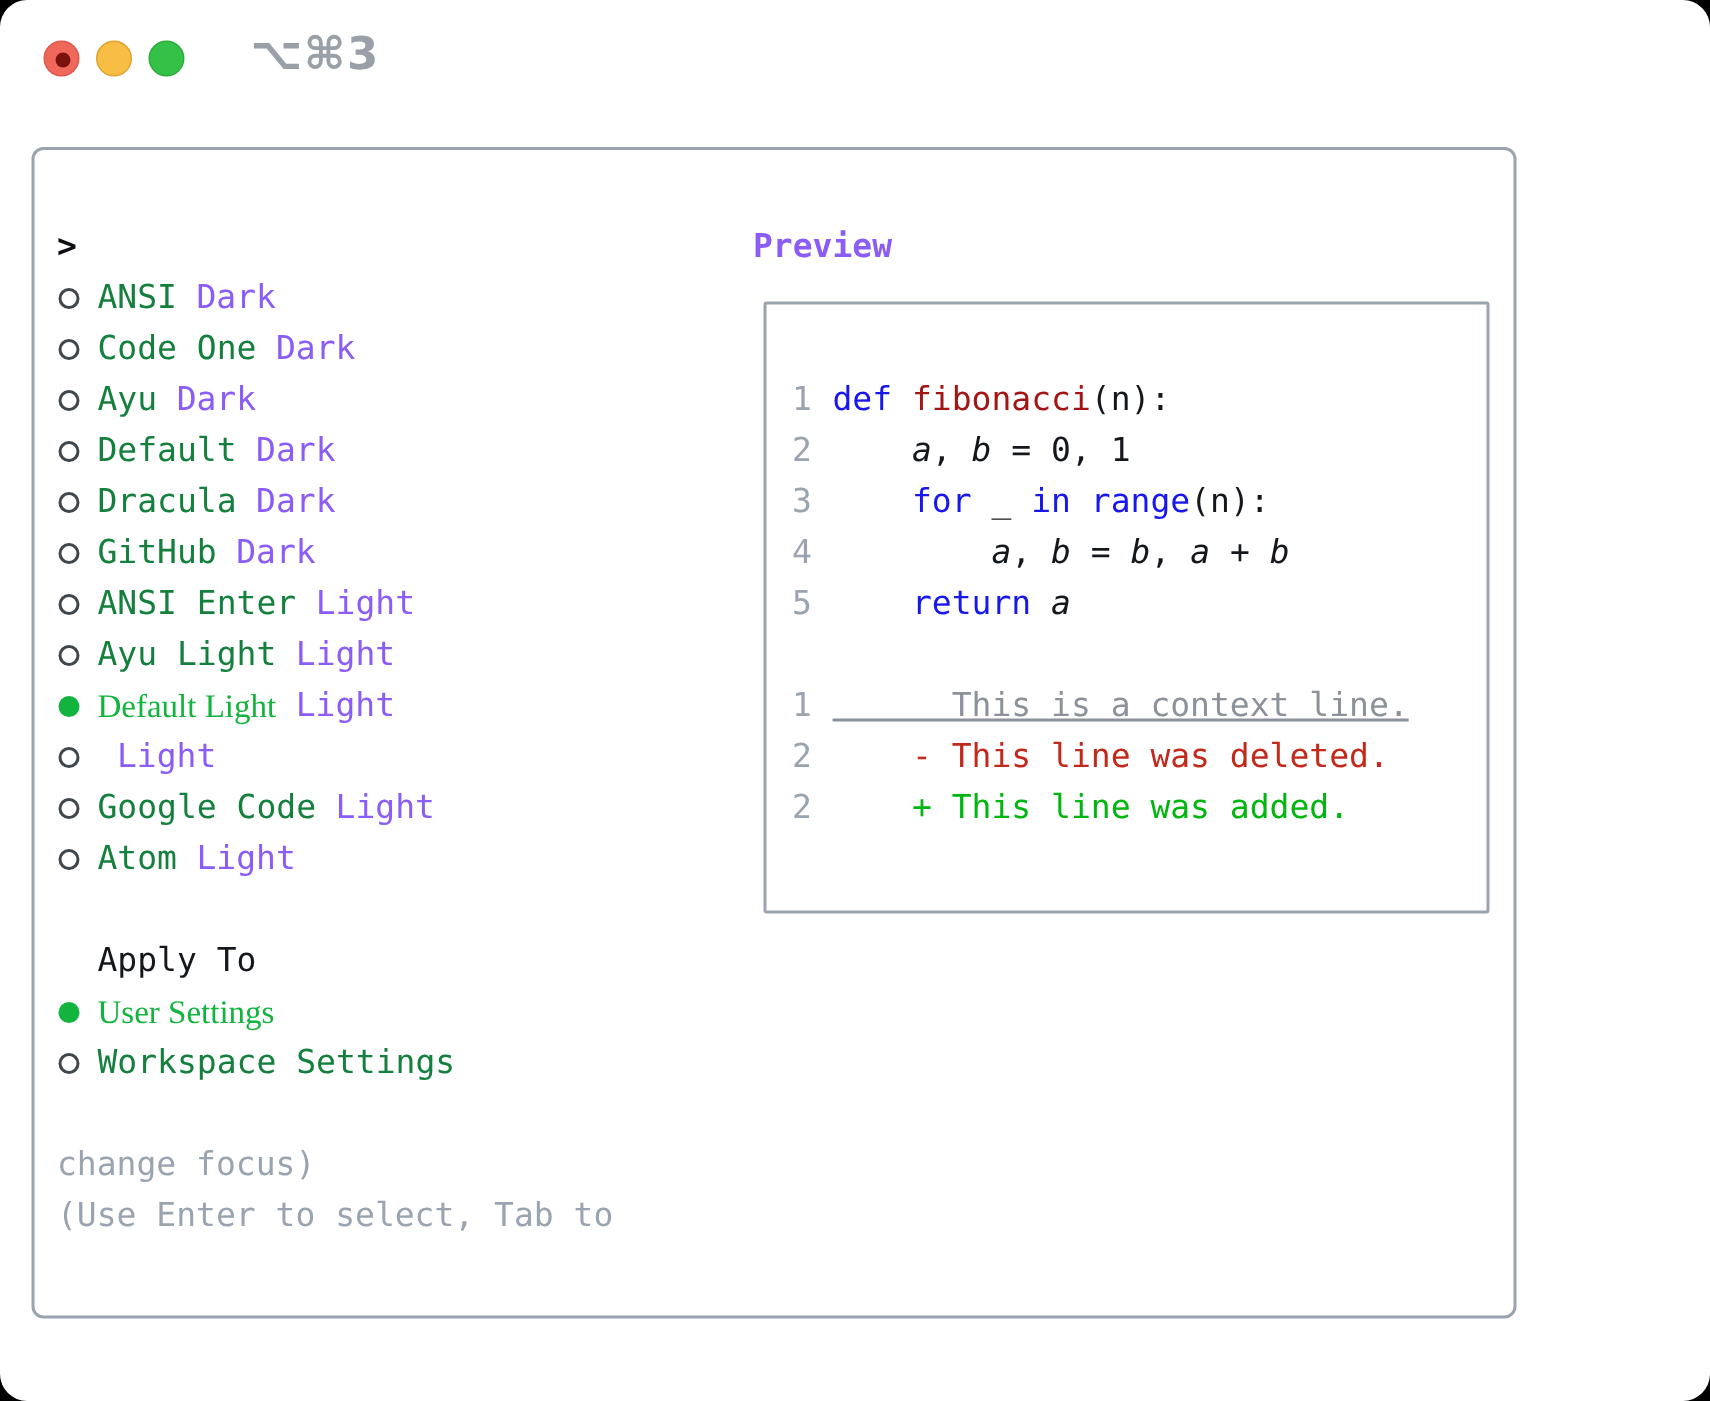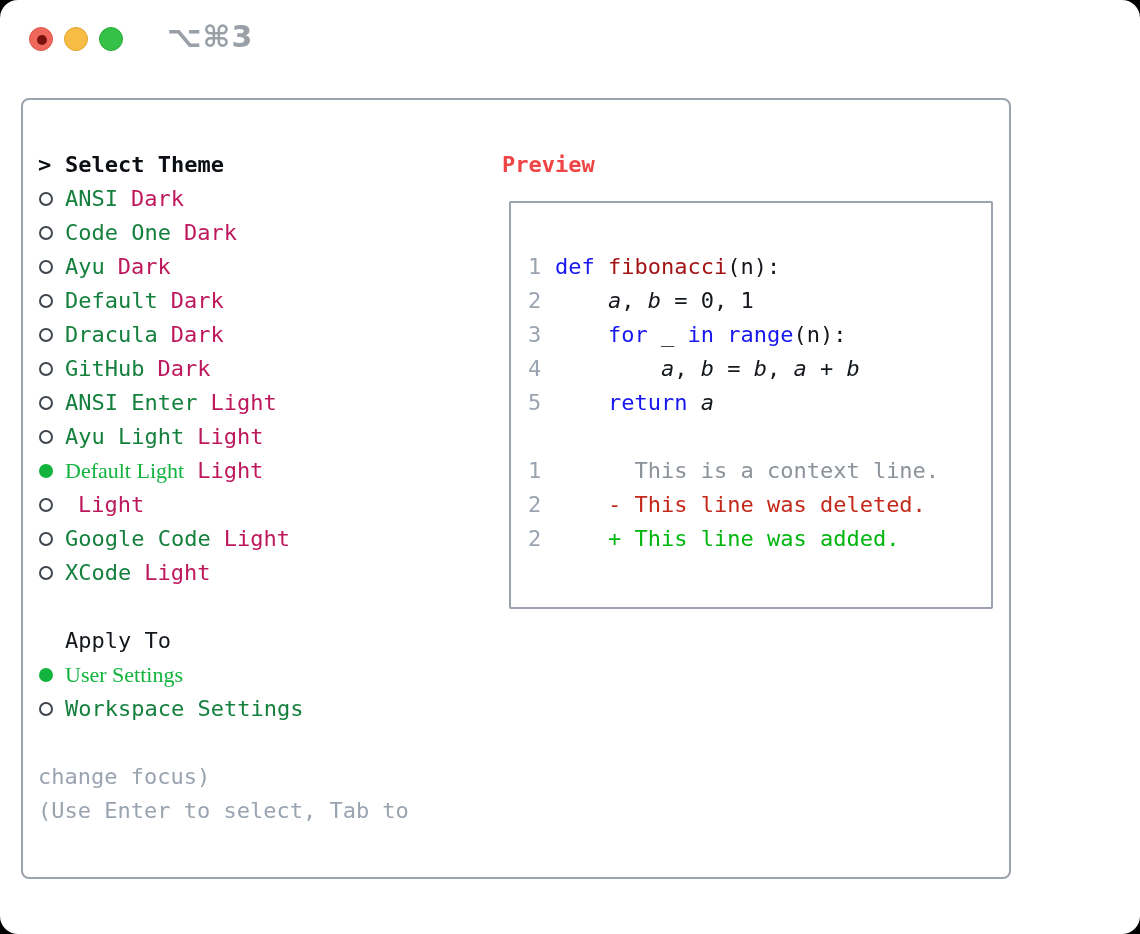--- a/index.html
+++ b/index.html
@@ -25,38 +25,38 @@
   .list{position:absolute;left:38px;top:148px;width:440px;}
   .row{display:flex;height:34px;line-height:34px;font-size:22px;align-items:center;white-space:pre;}
   .icon-col{width:27px;flex:0 0 27px;display:flex;align-items:center;height:34px;}
   .prompt{font-weight:bold;color:#0b0e12;display:block;width:27px;line-height:34px;}
   .hdr{font-weight:bold;color:#0b0e12;}
   .hdr2{color:#14181d;}
   .radio{width:14px;height:14px;border-radius:50%;box-sizing:border-box;border:2px solid #40464d;margin-left:1px;}
   .row.selected .radio{border:none;background:#12b43e;}
   .tname{color:#15803d;}
   .row.selected .tname{color:#12b43e;font-family:Liberation Serif, serif;}
-  .tvariant{color:#be185d;margin-left:13px;}
+  .tvariant{color:#8b5cf6;margin-left:13px;}
   .blank{height:34px;}
   .help{color:#9aa4b1;}
   .help .row{color:#9aa4b1;}
 
   
   .preview-title{position:absolute;left:502px;top:148px;height:34px;line-height:34px;
-                 font-size:22px;font-weight:bold;color:#ef4444;}
+                 font-size:22px;font-weight:bold;color:#8b5cf6;}
   .preview-box{position:absolute;left:509px;top:201px;width:484px;height:408px;
                border:2px solid #9aa3ae;border-radius:2px;box-sizing:border-box;background:#fff;}
   .preview-lines{position:absolute;left:528px;top:250px;}
   .pline{display:flex;height:34px;line-height:34px;font-size:22px;white-space:pre;}
   .ln{width:27px;flex:0 0 27px;color:#9aa4b1;}
   .kw{color:#1717ee;}
   .fn{color:#a31515;}
   .pl{color:#14181c;}
   .var{color:#14181c;font-style:italic;}
-  .ctx{color:#8b929a;}
+  .ctx{color:#8b929a;text-decoration:underline;}
   .del{color:#c3291b;}
   .add{color:#00b60f;}
 </style>
 </head>
 <body>
 
 <div class="window">
 
   <div class="traffic">
     <div class="tl red">
@@ -65,35 +65,34 @@
     <div class="tl yellow"></div>
     <div class="tl green"></div>
   </div>
   <div class="shortcut">⌥⌘3</div>
 
   <div class="panel"></div>
 
   <div class="list">
     <div class="row">
       <span class="icon-col"><span class="prompt">&gt;</span></span>
-      <span class="hdr">Select Theme</span>
     </div>
     <div id="theme-items">
         <div class="row"><span class="icon-col"><span class="radio"></span></span><span class="tname">ANSI</span><span class="tvariant">Dark</span></div>
         <div class="row"><span class="icon-col"><span class="radio"></span></span><span class="tname">Code One</span><span class="tvariant">Dark</span></div>
         <div class="row"><span class="icon-col"><span class="radio"></span></span><span class="tname">Ayu</span><span class="tvariant">Dark</span></div>
         <div class="row"><span class="icon-col"><span class="radio"></span></span><span class="tname">Default</span><span class="tvariant">Dark</span></div>
         <div class="row"><span class="icon-col"><span class="radio"></span></span><span class="tname">Dracula</span><span class="tvariant">Dark</span></div>
         <div class="row"><span class="icon-col"><span class="radio"></span></span><span class="tname">GitHub</span><span class="tvariant">Dark</span></div>
         <div class="row"><span class="icon-col"><span class="radio"></span></span><span class="tname">ANSI Enter</span><span class="tvariant">Light</span></div>
         <div class="row"><span class="icon-col"><span class="radio"></span></span><span class="tname">Ayu Light</span><span class="tvariant">Light</span></div>
         <div class="row selected"><span class="icon-col"><span class="radio"></span></span><span class="tname">Default Light</span><span class="tvariant">Light</span></div>
         <div class="row"><span class="icon-col"><span class="radio"></span></span><span class="tvariant">Light</span></div>
         <div class="row"><span class="icon-col"><span class="radio"></span></span><span class="tname">Google Code</span><span class="tvariant">Light</span></div>
-        <div class="row"><span class="icon-col"><span class="radio"></span></span><span class="tname">XCode</span><span class="tvariant">Light</span></div>
+        <div class="row"><span class="icon-col"><span class="radio"></span></span><span class="tname">Atom</span><span class="tvariant">Light</span></div>
       </div>
     <div class="blank"></div>
     <div class="row">
       <span class="icon-col"></span>
       <span class="hdr2">Apply To</span>
     </div>
     <div id="apply-options">
         <div class="row selected"><span class="icon-col"><span class="radio"></span></span><span class="tname">User Settings</span></div>
         <div class="row"><span class="icon-col"><span class="radio"></span></span><span class="tname">Workspace Settings</span></div>
       </div>

